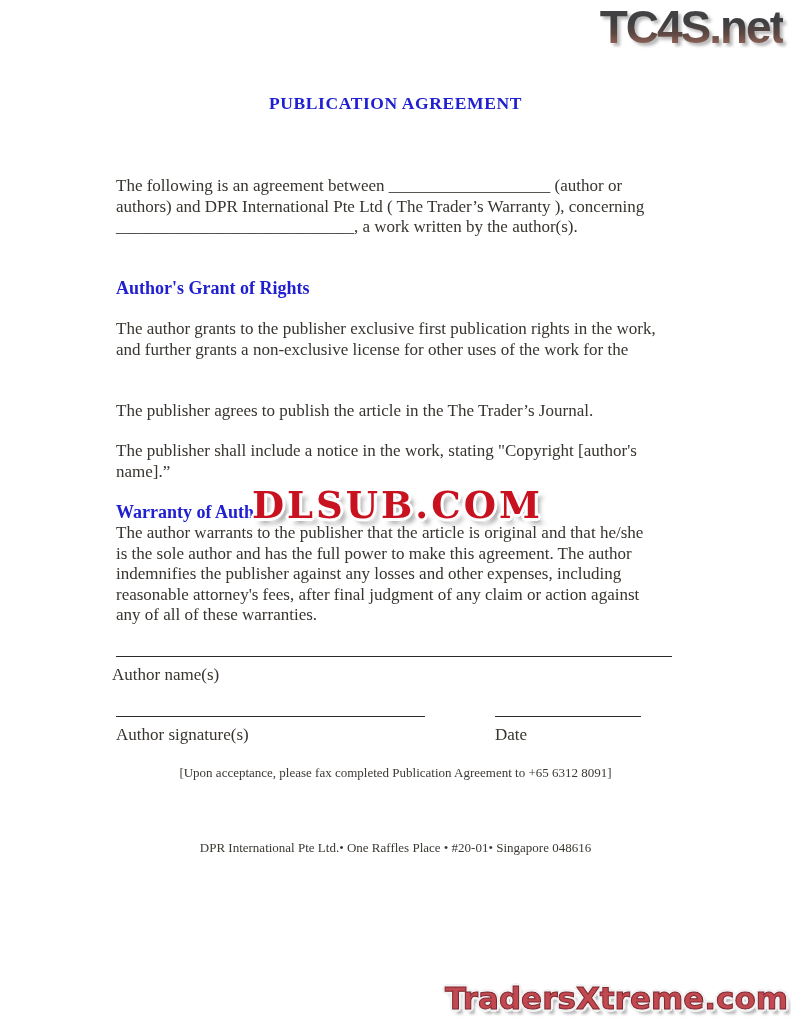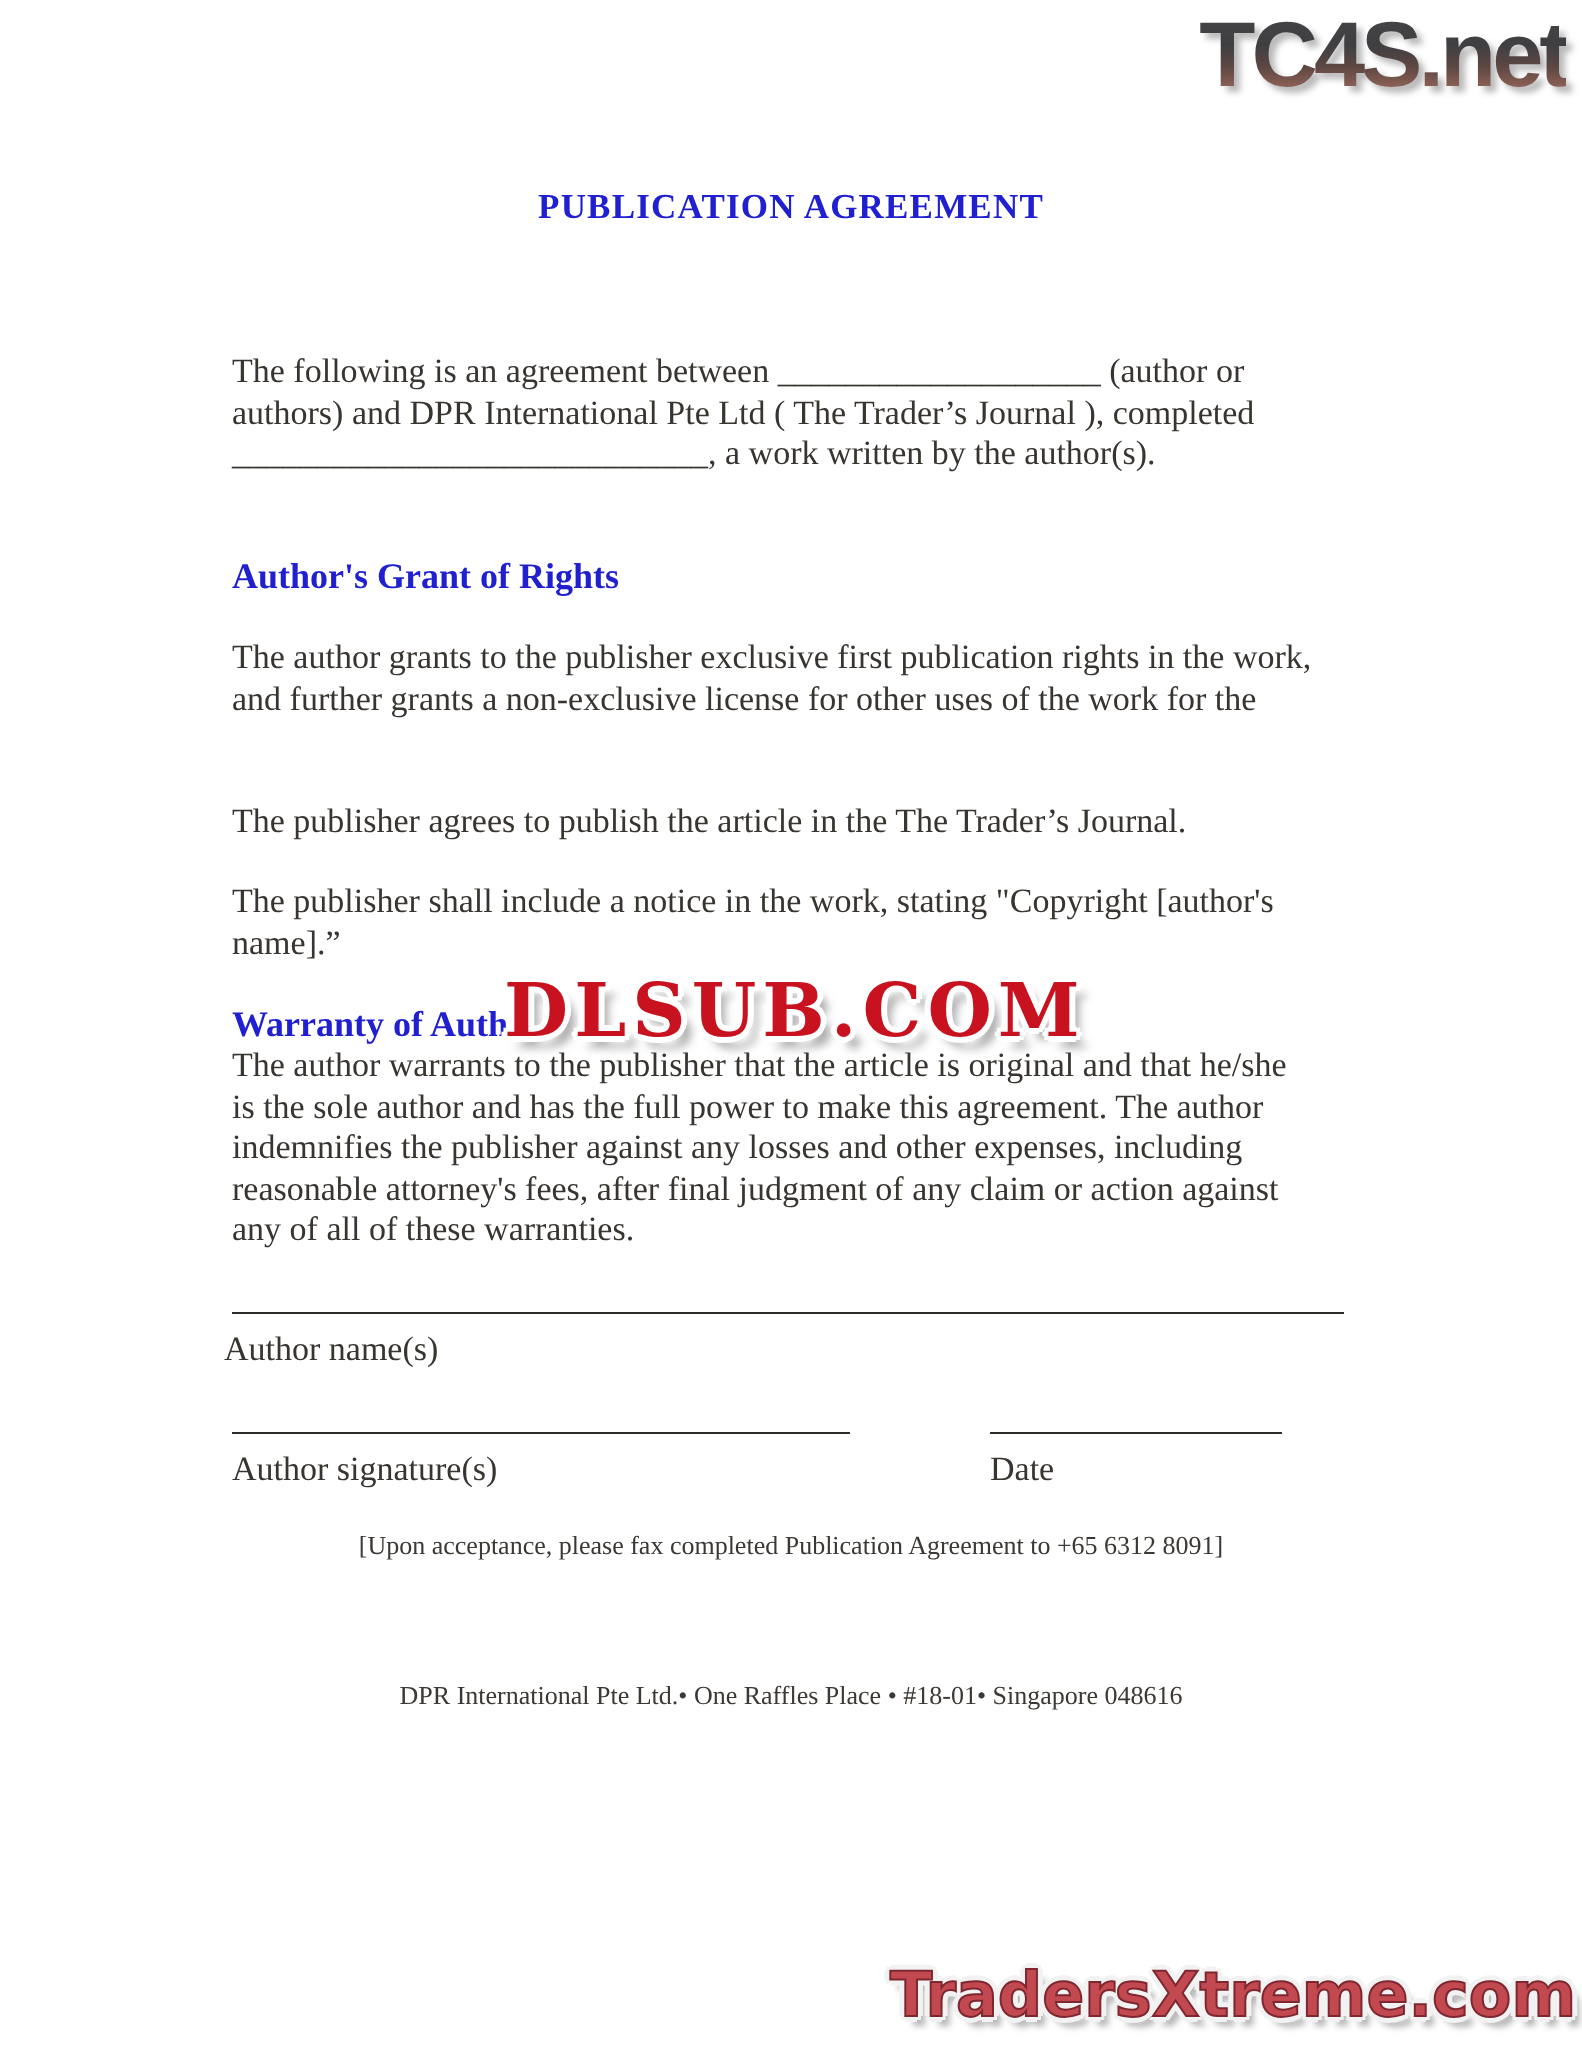--- a/index.html
+++ b/index.html
@@ -80,21 +80,21 @@
 <body>
 
 <div class="page">
 
   <div class="wm-tc4s">TC4S.net</div>
 
   <div class="doc-title">PUBLICATION AGREEMENT</div>
 
   <div class="para" style="top:176px;">
     <div class="line">The following is an agreement between ___________________ (author or</div>
-    <div class="line">authors) and DPR International Pte Ltd ( The Trader’s Journal ), completed</div>
+    <div class="line">authors) and DPR International Pte Ltd ( The Trader’s Warranty ), concerning</div>
     <div class="line">____________________________, a work written by the author(s).</div>
   </div>
 
   <div class="section-heading" style="top:278px;">Author's Grant of Rights</div>
 
   <div class="para" style="top:319px;">
     <div class="line">The author grants to the publisher exclusive first publication rights in the work,</div>
     <div class="line">and further grants a non-exclusive license for other uses of the work for the</div>
   </div>
 
@@ -122,17 +122,17 @@
   <div class="sig-rule" style="left:116px;top:643px;width:556px;height:14px;"></div>
   <div class="sig-label" style="left:112px;top:665px;">Author name(s)</div>
 
   <div class="sig-rule" style="left:116px;top:703px;width:309px;height:14px;"></div>
   <div class="sig-rule" style="left:495px;top:703px;width:146px;height:14px;"></div>
   <div class="sig-label" style="left:116px;top:725px;">Author signature(s)</div>
   <div class="sig-label" style="left:495px;top:725px;">Date</div>
 
   <div class="small-center" style="top:765px;">[Upon acceptance, please fax completed Publication Agreement to +65 6312 8091]</div>
 
-  <div class="small-center" style="top:840px;">DPR International Pte Ltd.• One Raffles Place • #18-01• Singapore 048616</div>
+  <div class="small-center" style="top:840px;">DPR International Pte Ltd.• One Raffles Place • #20-01• Singapore 048616</div>
 
   <div class="wm-traders">TradersXtreme.com</div>
 
 </div>
 
 </body></html>

